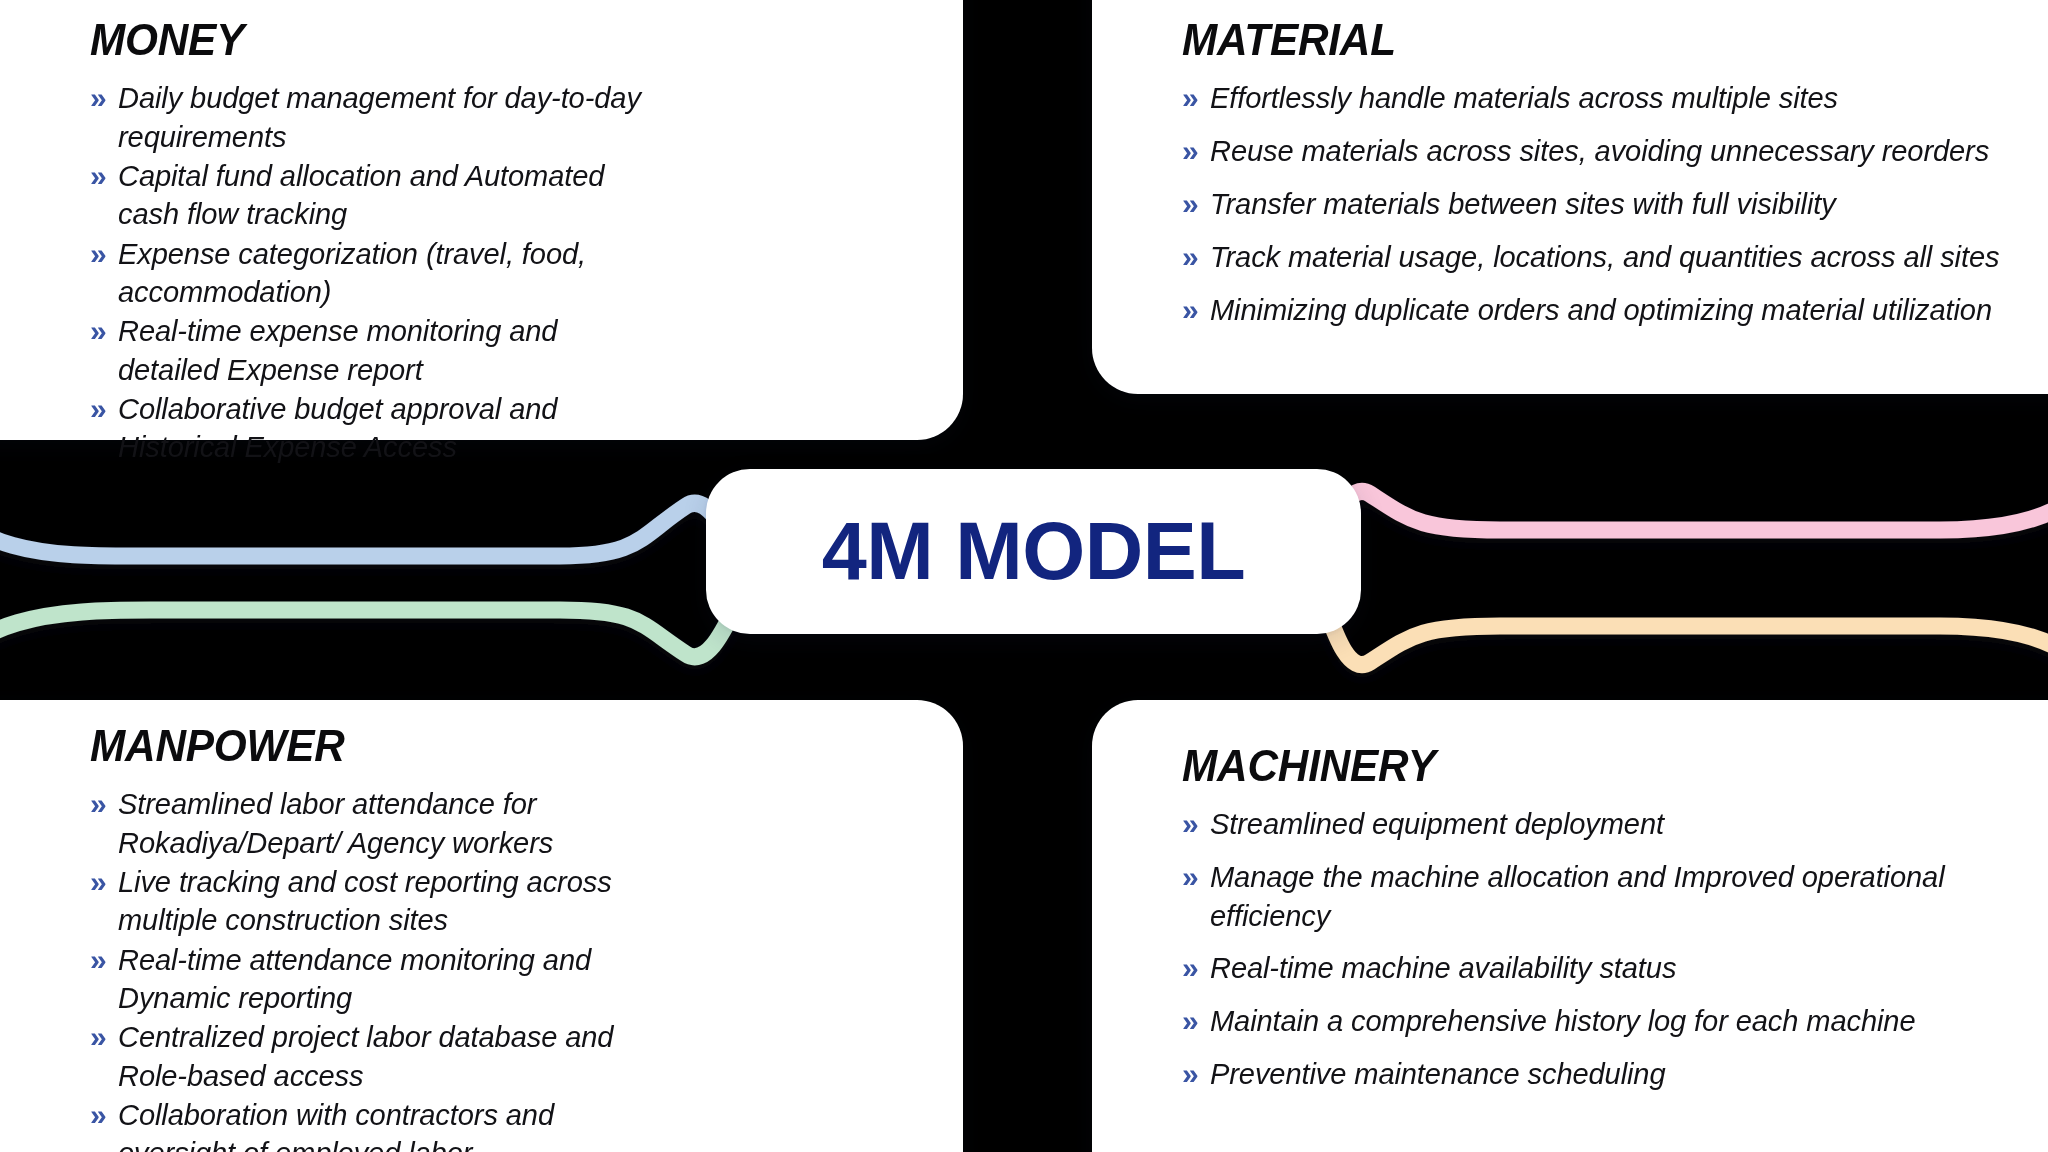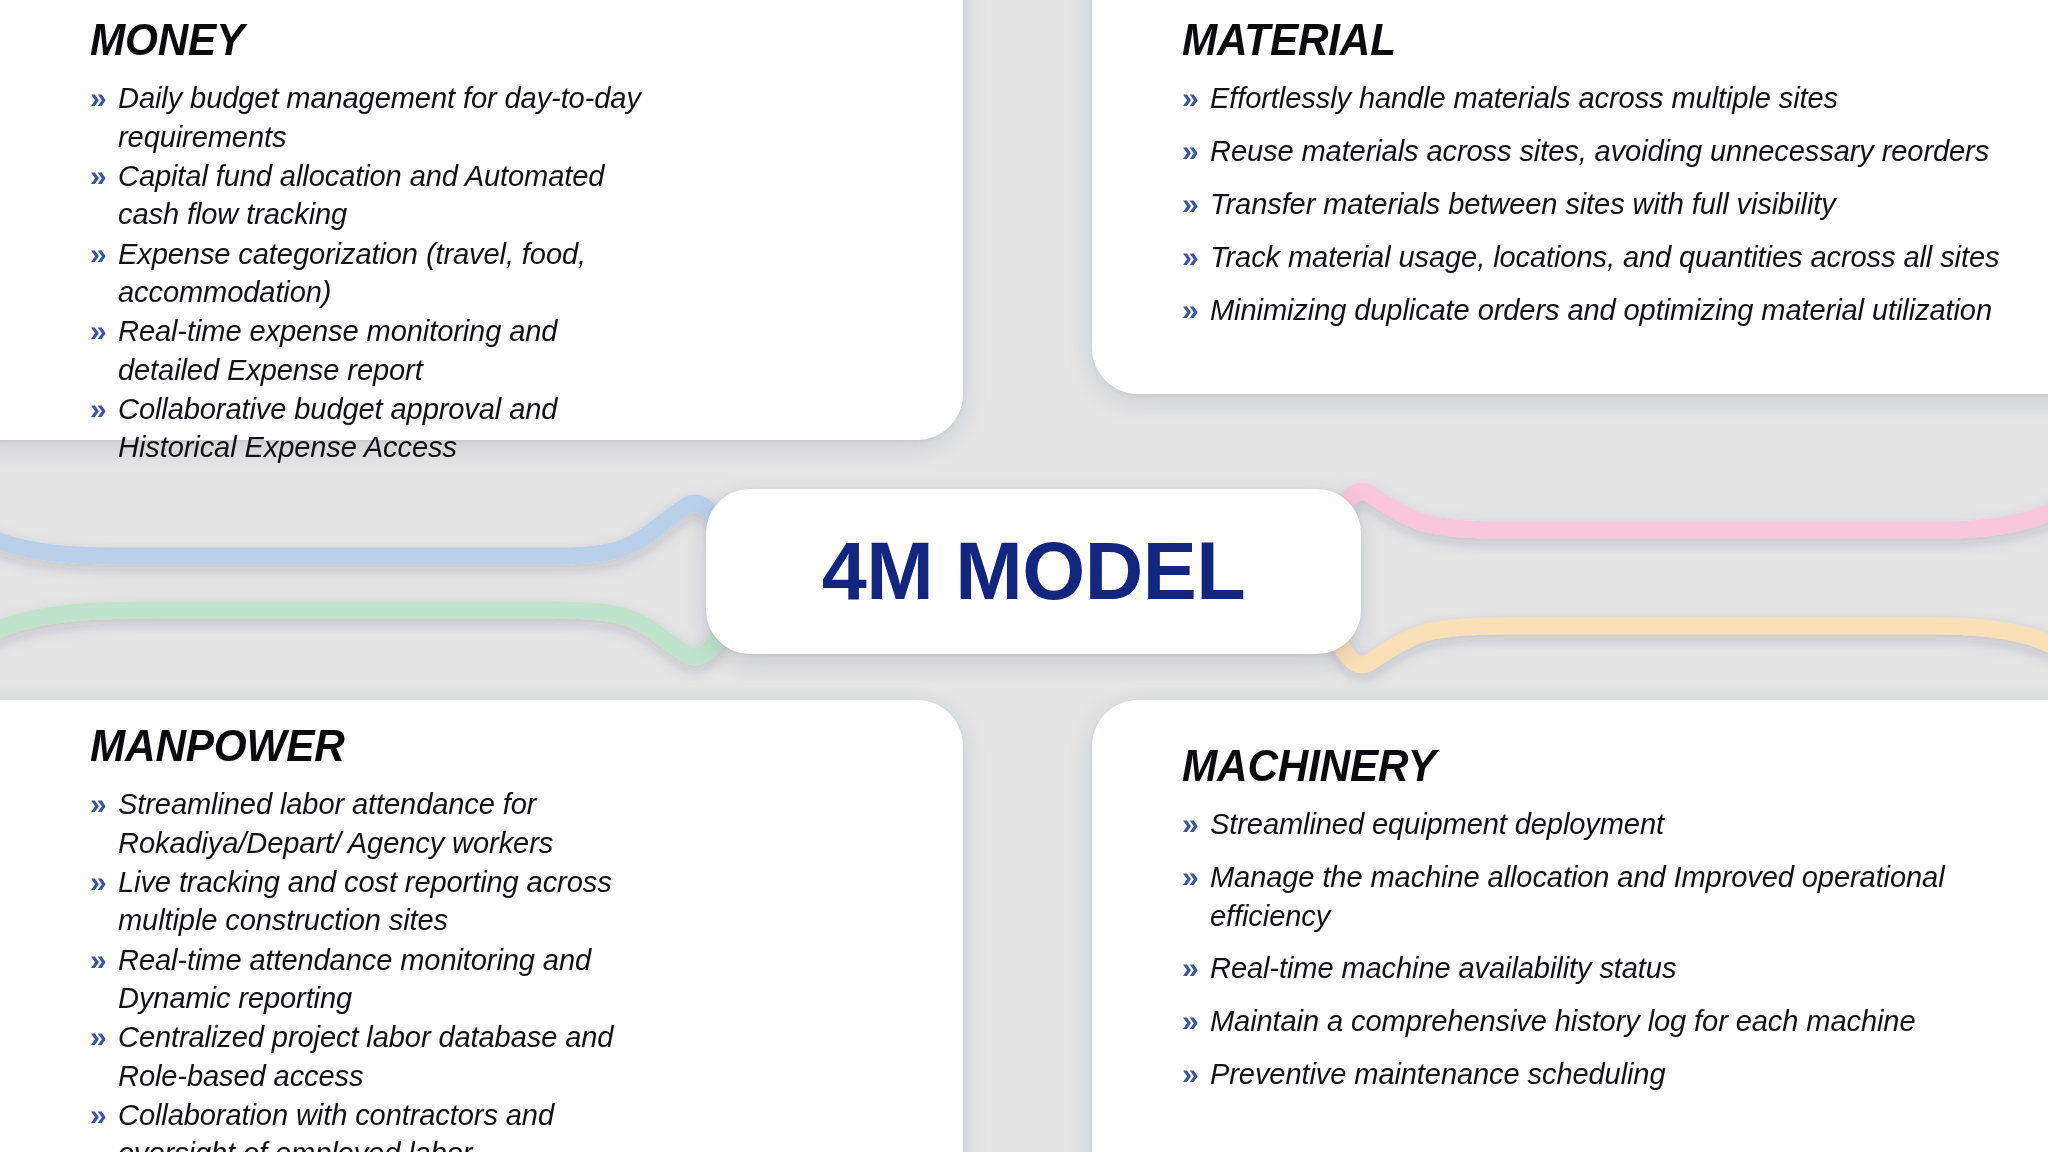--- a/index.html
+++ b/index.html
@@ -9,21 +9,21 @@
     background: #ffffff;
   }
   body {
     font-family: "Liberation Sans", "DejaVu Sans", sans-serif;
   }
 
   #stage {
     position: relative;
     width: 2048px;
     height: 1152px;
-    background: #e5e5e5;
+    background: #000000;
     overflow: hidden;
   }
 
   
   #connectors {
     position: absolute;
     left: 0;
     top: 0;
     width: 2048px;
     height: 1152px;
@@ -124,21 +124,21 @@
   
   .card-money ul.bullets li,
   .card-manpower ul.bullets li { margin-bottom: 1px; }
   .card-material ul.bullets li,
   .card-machinery ul.bullets li { margin-bottom: 14px; }
 
   
   #badge {
     position: absolute;
     left: 706px;
-    top: 489px;
+    top: 469px;
     width: 655px;
     height: 165px;
     border-radius: 44px;
     background: #ffffff;
     box-shadow: 0 8px 26px rgba(25,35,70,0.14),
                 0 1px 4px rgba(25,35,70,0.07);
     display: flex;
     align-items: center;
     justify-content: center;
     z-index: 6;

